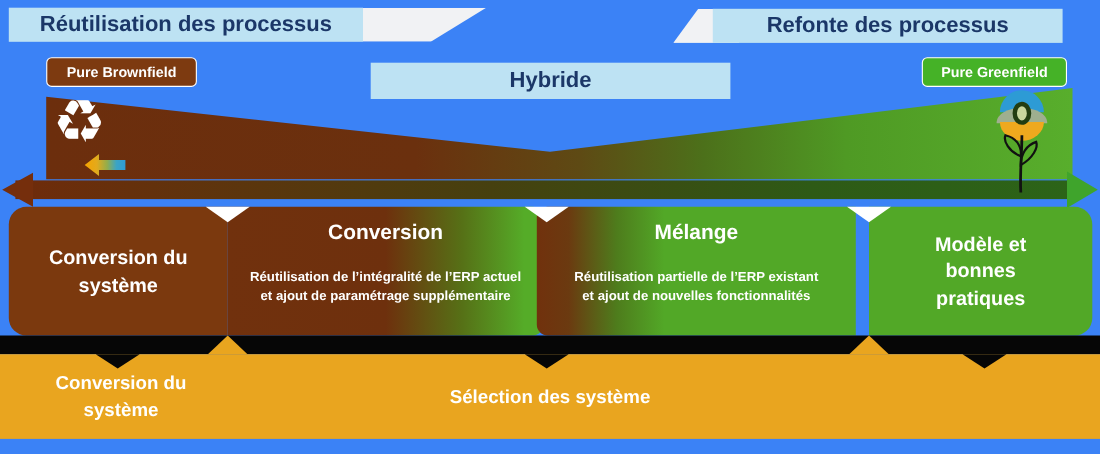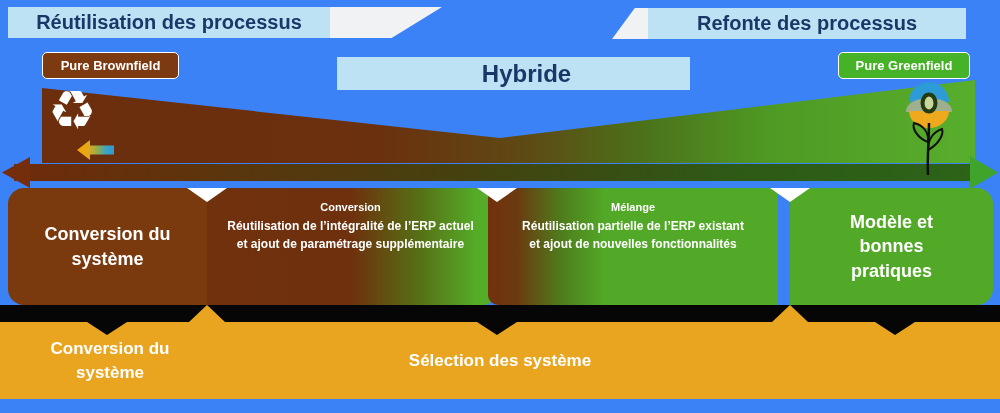--- a/index.html
+++ b/index.html
@@ -13,21 +13,21 @@
     background:#BDE2F3;color:#1B3768;font-weight:bold;font-size:20px;
     display:flex;align-items:center;justify-content:center;letter-spacing:0;
   }
   .ribbon-left{left:8px;top:7px;width:322px;height:31px;}
   .ribbon-right{left:648px;top:8px;width:318px;height:31px;}
   .tail{background:#F1F2F4;}
   .tail-left{left:330px;top:7px;width:112px;height:31px;clip-path:polygon(0 0,100% 0,55% 100%,0 100%);}
   .tail-right{left:612px;top:8px;width:60px;height:31px;clip-path:polygon(38% 0,100% 0,100% 100%,0 100%);}
   .hybrid-bar{
     left:337px;top:57px;width:327px;height:33px;background:#BDE2F3;color:#1B3768;
-    font-weight:bold;font-size:24px;display:flex;align-items:center;justify-content:center;padding-left:26px;
+    font-weight:bold;font-size:20px;display:flex;align-items:center;justify-content:center;
   }
   
   .badge{
     color:#fff;font-weight:bold;font-size:13px;border:1px solid #ffffff;border-radius:5px;
     display:flex;align-items:center;justify-content:center;box-sizing:border-box;
   }
   .badge-brown{left:42px;top:52px;width:137px;height:27px;background:#7D3A10;}
   .badge-green{left:838px;top:52px;width:132px;height:27px;background:#45B227;}
   
   #bg-svg{left:0;top:0;}
@@ -40,21 +40,21 @@
   }
   .block-center{justify-content:center;}
   .block-top{justify-content:flex-start;padding-top:12px;}
   .block1{left:8px;width:199px;background:#7B390E;border-radius:16px 0 0 16px;}
   .block2{left:207px;width:287px;border-radius:0 10px 10px 0;
     background:linear-gradient(90deg,#71310D 0%,#6E300D 50%,#567016 74%,#55AC28 94%);}
   .block3{left:488px;width:290px;border-radius:10px 0 0 10px;
     background:linear-gradient(90deg,#71310D 0%,#6B3A10 10%,#4E7C1C 25%,#52A827 40%);}
   .block4{left:790px;width:203px;background:#52A827;border-radius:0 16px 16px 0;}
   .block-title{font-size:18px;font-weight:bold;text-align:center;line-height:1.35;}
-  .block-title-sm{font-size:11px;font-weight:bold;text-align:right;line-height:1.3;margin-bottom:3px;}
+  .block-title-sm{font-size:19px;font-weight:bold;text-align:right;line-height:1.3;margin-bottom:17px;}
   .block-sub{font-size:12px;font-weight:bold;text-align:center;line-height:1.5;}
   .w170{max-width:170px;} .w252{max-width:252px;} .w228{max-width:228px;} .w140{max-width:140px;}
   .notch{width:0;height:0;border-left:20px solid transparent;border-right:20px solid transparent;border-top:14px solid #ffffff;top:188px;}
   .notch1{left:187px;} .notch2{left:477px;} .notch3{left:770px;}
   
   .shadow-strip{left:0;top:305px;width:1000px;height:17px;background:#060606;}
   .peak{width:0;height:0;border-left:18px solid transparent;border-right:18px solid transparent;border-bottom:17px solid #E9A51F;top:305px;}
   .peak1{left:189px;} .peak2{left:772px;}
   .orange-band{left:0;top:322px;width:1000px;height:77px;background:#E9A51F;}
   .vnotch{width:0;height:0;border-left:20px solid transparent;border-right:20px solid transparent;border-top:13px solid #060606;top:322px;}

